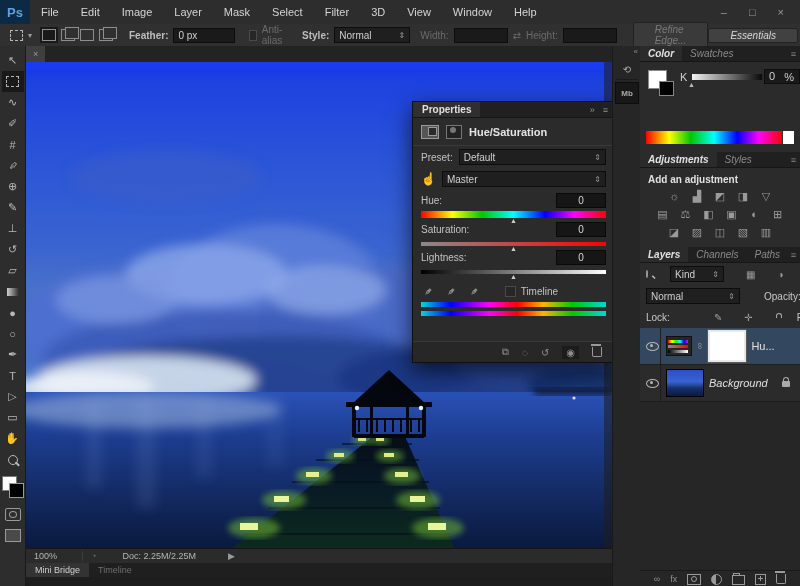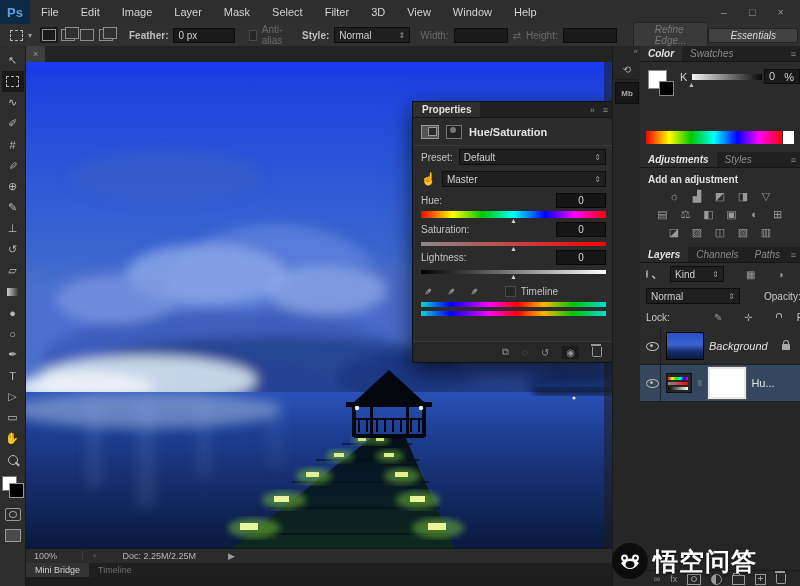--- a/index.html
+++ b/index.html
@@ -608,58 +608,44 @@
         <span class="checker"></span>
         <span class="fic" style="width:10px;">✎</span>
         <span class="fic" style="width:10px;">✛</span>
         <span class="padlock"></span>
         <span style="margin-left:auto;">Fill:</span>
         <span class="valbox">
           <span>100%</span>
           <span class="stepper">▾</span>
         </span>
       </div>
-      <div class="layerrow">
-        <span class="eyecell">
-            <span class="eye"></span>
-          </span>
-        <span class="imgthumb"></span>
-        <span class="lname italic">Background</span>
-        <span class="lockcell"><span class="padlock"></span></span>
-      </div>
       <div class="layerrow selected">
         <span class="eyecell">
             <span class="eye"></span>
           </span>
         <span class="adjthumb"></span>
         <span class="masklink">∞</span>
         <span class="maskthumb"></span>
         <span class="lname">Hu...</span>
+      </div>
+      <div class="layerrow">
+        <span class="eyecell">
+            <span class="eye"></span>
+          </span>
+        <span class="imgthumb"></span>
+        <span class="lname italic">Background</span>
+        <span class="lockcell"><span class="padlock"></span></span>
       </div>
       <div class="layerfill"></div>
       <div class="lbottom">
         <span>∞</span>
         <span>fx</span>
         <span class="maskic"></span>
         <span class="halfcirc"></span>
         <span class="folderic"></span>
         <span class="newlayeric"></span>
         <span class="trash"></span>
       </div>
     </div>
   </div>
 
-  <div class="watermark">
-    <span class="wlogo">
-      <svg width="28" height="28" viewBox="0 0 28 28">
-        <circle cx="14" cy="14" r="13" fill="#0c0c0c"></circle>
-        <circle cx="8.5" cy="11" r="3.4" fill="#fff"></circle>
-        <circle cx="19.5" cy="11" r="3.4" fill="#fff"></circle>
-        <path d="M5 16 Q14 7 23 16 Q19 22 14 22 Q9 22 5 16 Z" fill="#fff"></path>
-        <circle cx="8.5" cy="11" r="1.5" fill="#0c0c0c"></circle>
-        <circle cx="19.5" cy="11" r="1.5" fill="#0c0c0c"></circle>
-        <ellipse cx="14" cy="17.5" rx="4.4" ry="3.4" fill="#0c0c0c"></ellipse>
-      </svg>
-    </span>
-    <span class="wtext">悟空问答</span>
-  </div>
 
 </div>
 
 </body></html>

